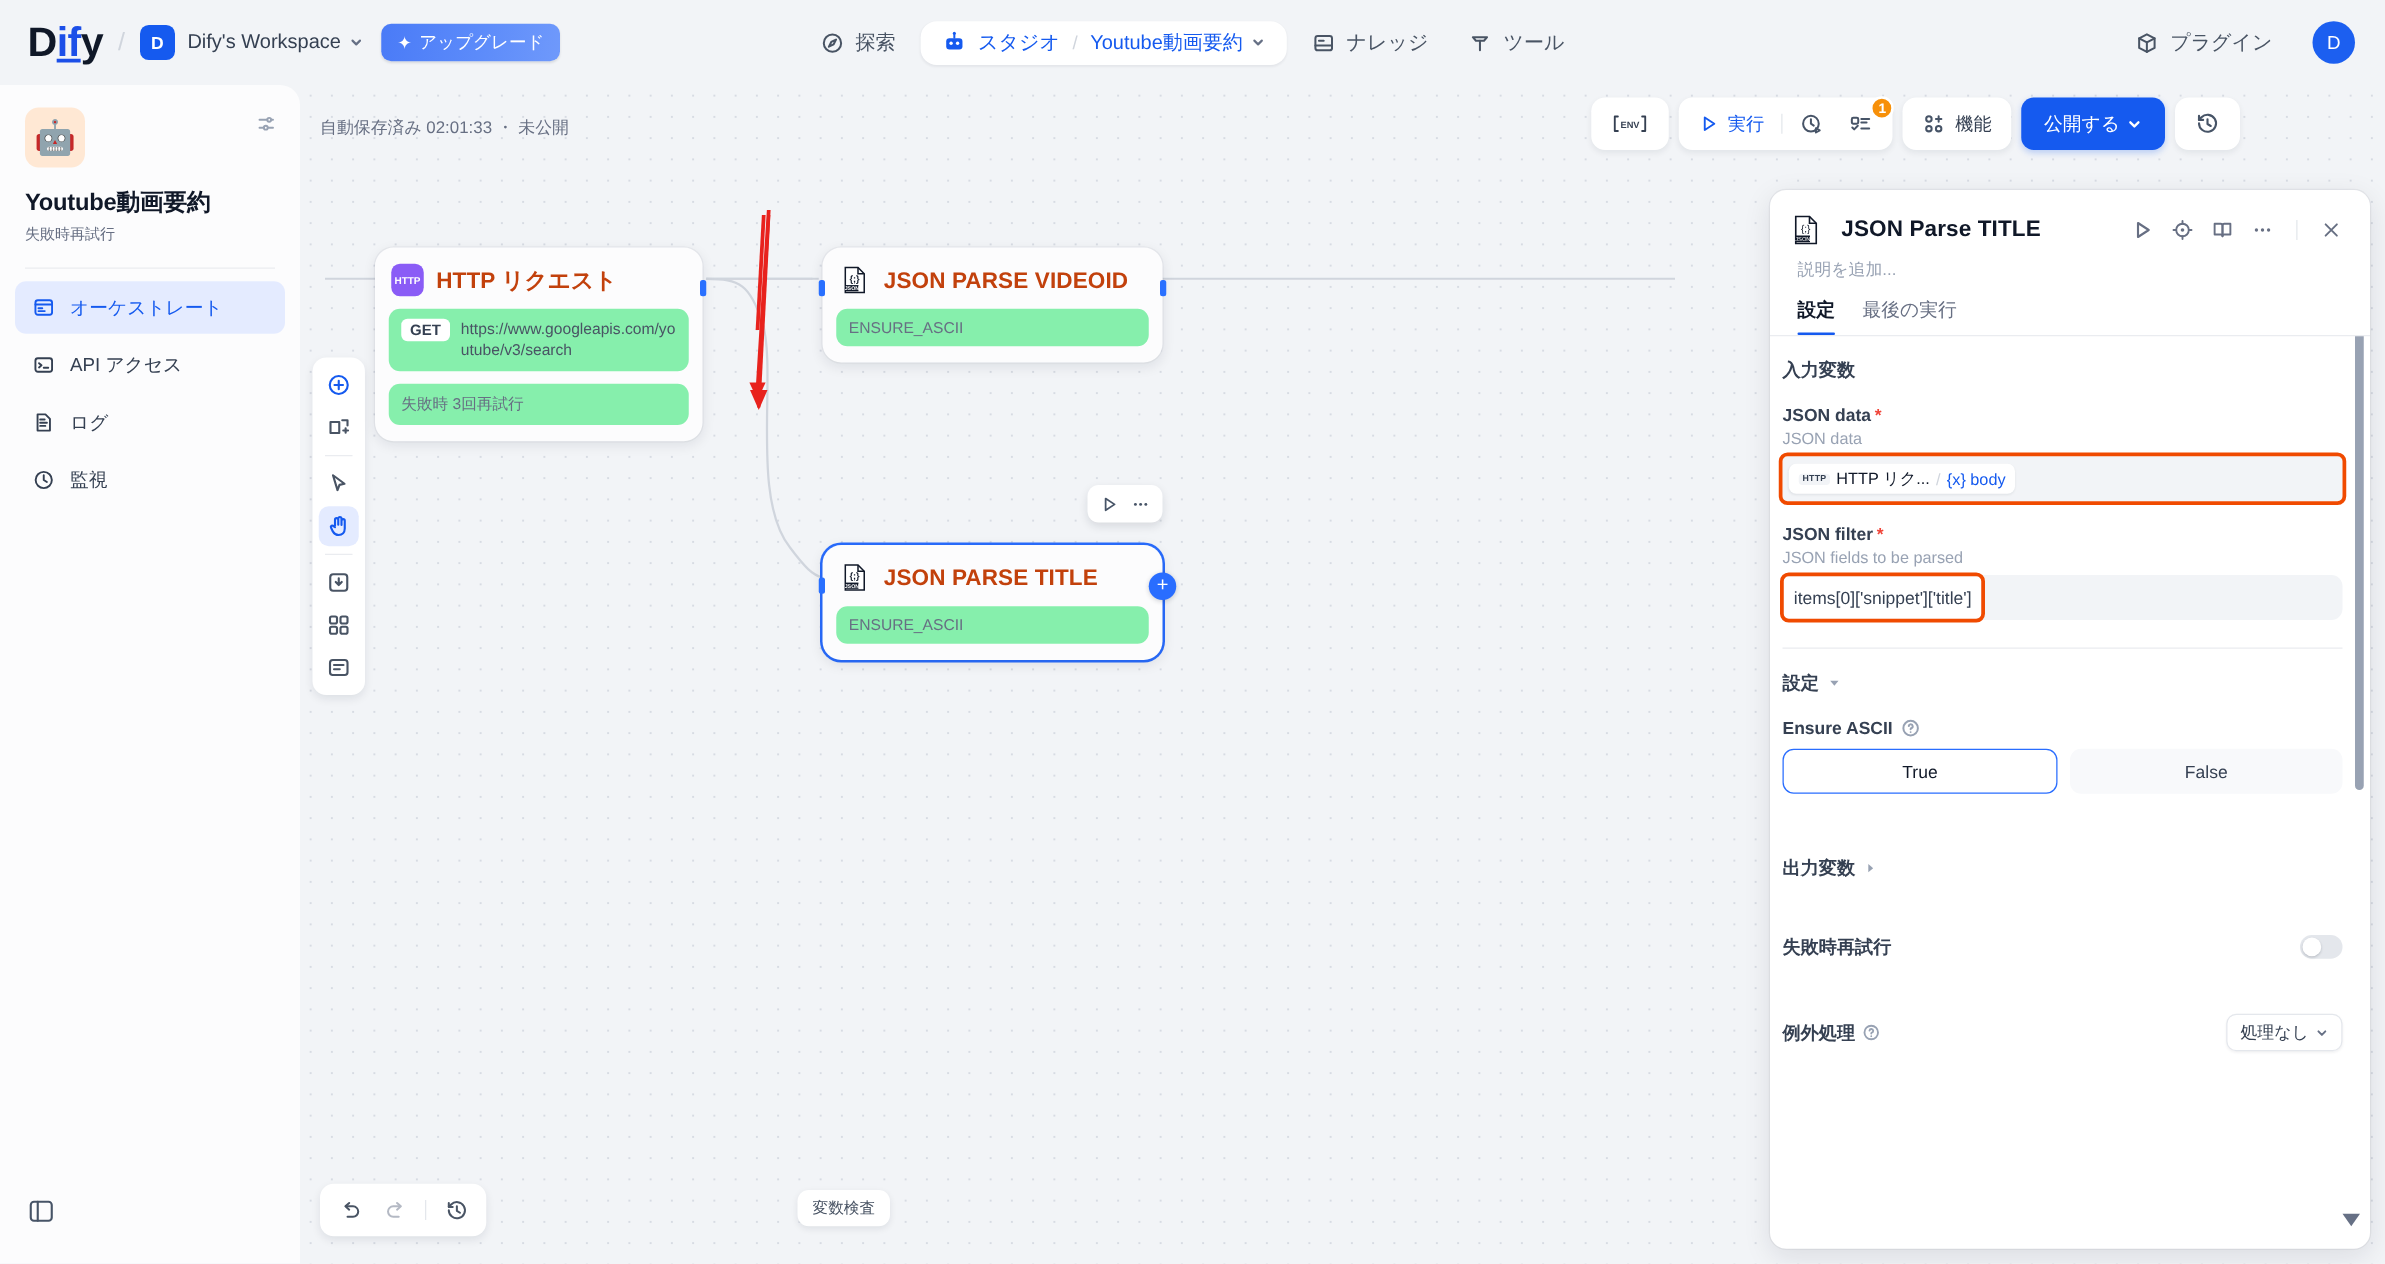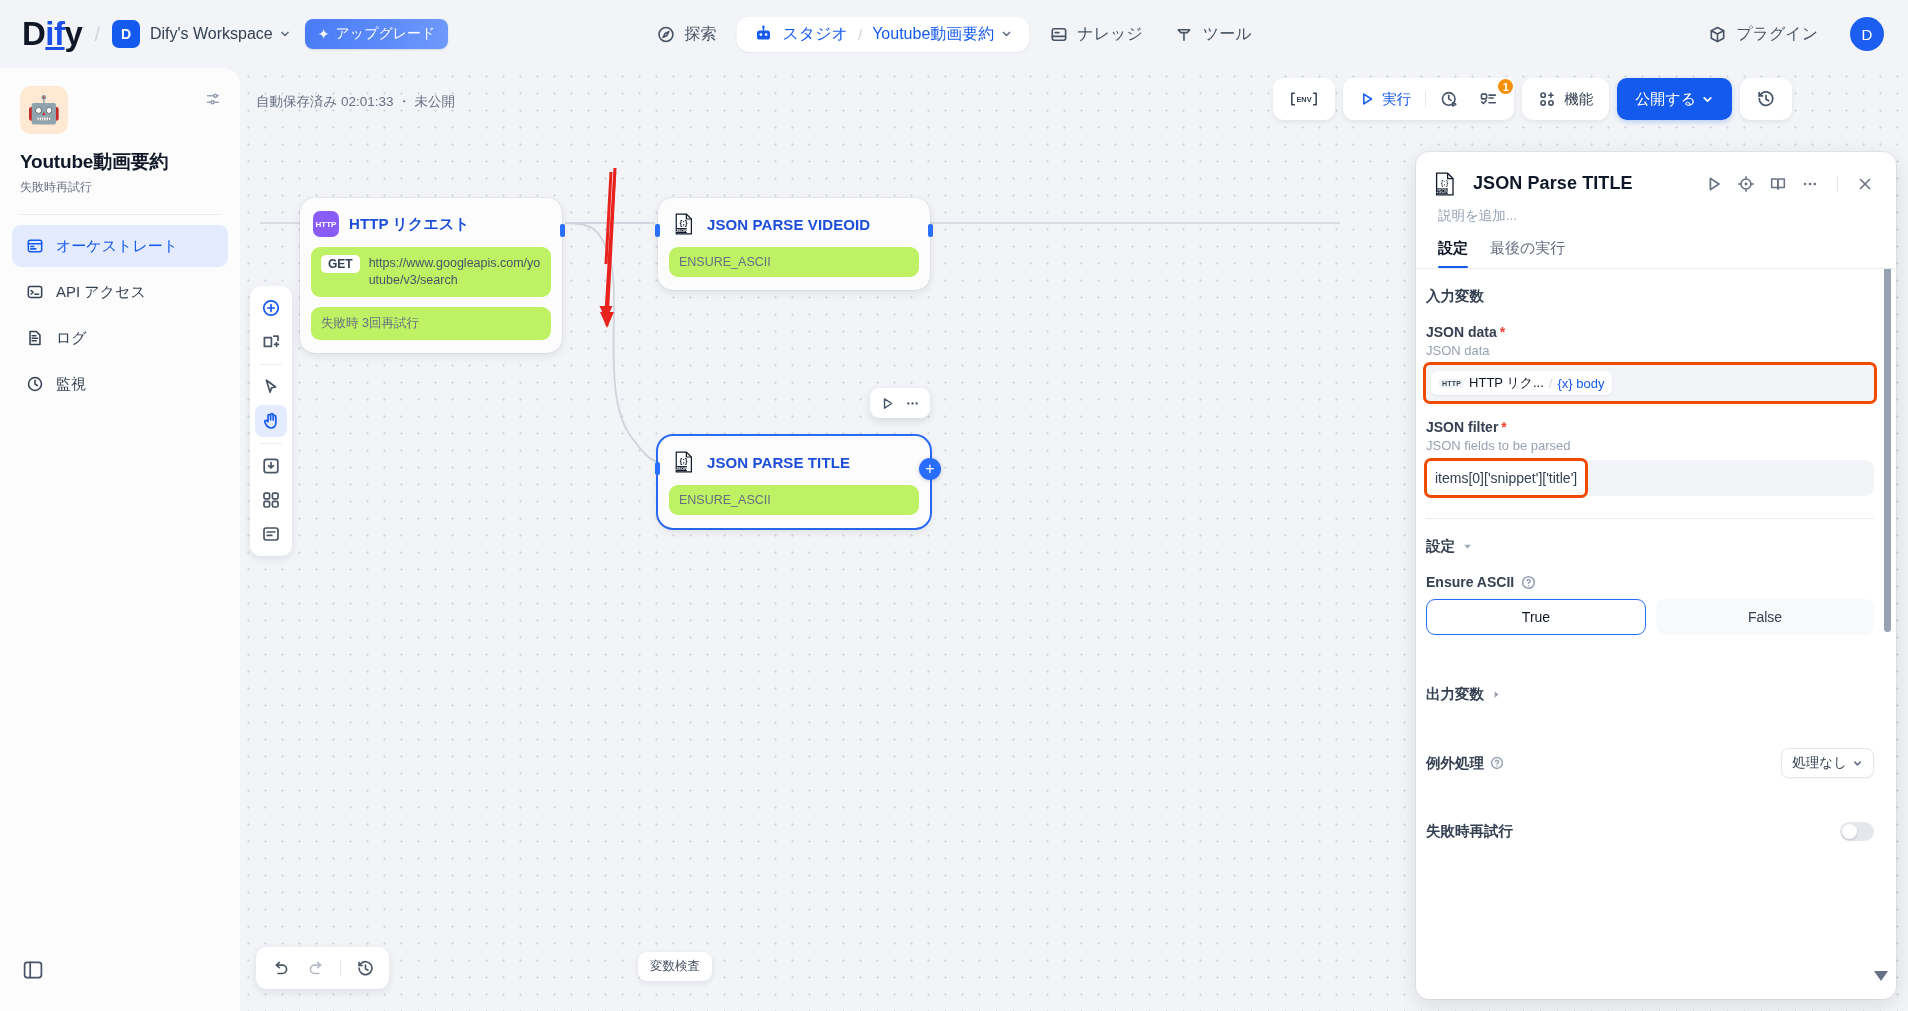--- a/index.html
+++ b/index.html
@@ -146,23 +146,23 @@
     padding: 11px 11px 13px 11px; width: 262px;
   }
   .node.selected { box-shadow: 0 3px 10px rgba(16,24,40,.10), 0 0 0 2px #296dff; }
   .node-head { display: flex; align-items: center; gap: 10px; padding: 2px 2px 0 2px; }
   .node-ico {
     width: 26px; height: 26px; border-radius: 7px;
     display: flex; align-items: center; justify-content: center;
     font-size: 8px; font-weight: 700; color: #fff;
   }
   .node-ico.http { background: #8a5cf6; }
-  .node-title { font-size: 15px; font-weight: 600; color: #1d4ed8; letter-spacing: .1px; }
+  .node-title { font-size: 18px; font-weight: 600; color: #c2410c; letter-spacing: .1px; }
   .node-row {
-    margin-top: 10px; background: #bef264; border-radius: 9px;
+    margin-top: 10px; background: #86efac; border-radius: 9px;
     padding: 8px 10px; font-size: 12.5px; color: #495464;
     display: flex; align-items: flex-start; gap: 9px; justify-content: space-between;
   }
   .meth-chip {
     background: #fff; border-radius: 5px; padding: 2px 7px;
     font-size: 12px; font-weight: 600; color: #354052; flex: none;
   }
   .node-row .url { line-height: 1.35; word-break: break-all; color: #495464; }
   .node-row.plain { color: #676f83; display: block; }
   .port {
@@ -825,44 +825,44 @@
       <div class="collapse-row" style="margin-top:50px;">
         <span class="sec-title">出力変数</span>
         <span style="color:#98a2b3;display:flex;">
           <svg width="11" height="11" viewBox="0 0 12 12">
               <path d="M4 2.4 8.2 6 4 9.6Z" fill="currentColor"></path>
             </svg>
         </span>
       </div>
 
       <div class="opt-row" style="margin-top:44px;">
+        <span class="opt-lbl">失敗時再試行</span>
+        <span class="toggle"></span>
+      </div>
+
+      <div class="opt-row" style="margin-top:44px;">
         <span class="opt-lbl">
           <span>例外処理</span>
           <span style="color:#98a2b3;display:flex;">
             <svg width="14" height="14" viewBox="0 0 16 16">
                 <circle class="ic" cx="8" cy="8" r="6.2"></circle>
                 <path class="ic" d="M6.4 6.2a1.7 1.7 0 1 1 2.1 1.9c-.4.2-.5.5-.5.9"></path>
                 <circle cx="8" cy="11.4" r=".8" fill="currentColor"></circle>
               </svg>
           </span>
         </span>
         <span class="select-sm">
           <span>処理なし</span>
           <span style="display:flex;color:#667085;">
             <svg width="11" height="11" viewBox="0 0 12 12">
                 <path class="ic" d="M3 4.5 6 7.5 9 4.5"></path>
               </svg>
           </span>
         </span>
       </div>
-
-      <div class="opt-row" style="margin-top:44px;">
-        <span class="opt-lbl">失敗時再試行</span>
-        <span class="toggle"></span>
-      </div>
     </div>
 
     <div class="rp-scrollbar" style="top:-120px;height:840px;">
 
       <div class="thumb" style="top:28px;height:455px;"></div>
       <div class="arrow-down"></div>
     </div>
   </div>
 </div>
 

